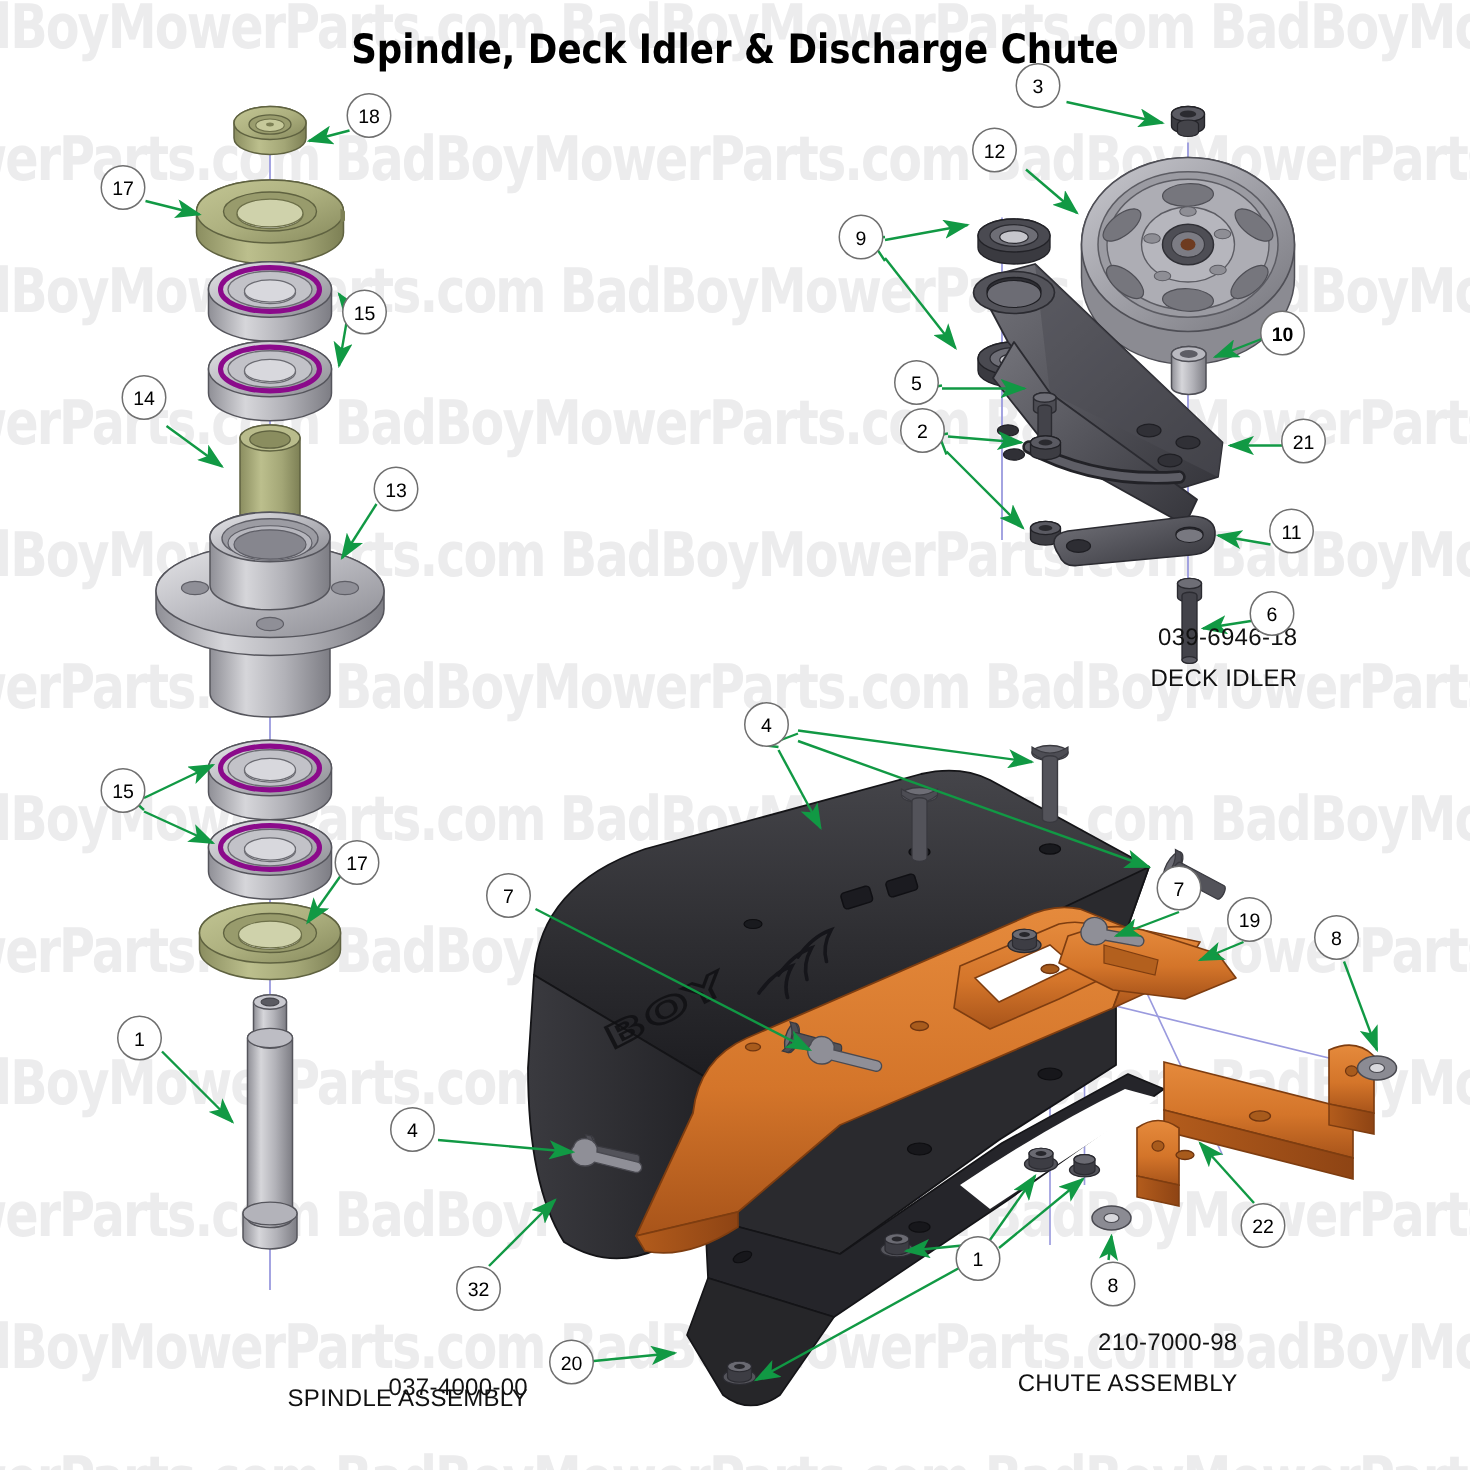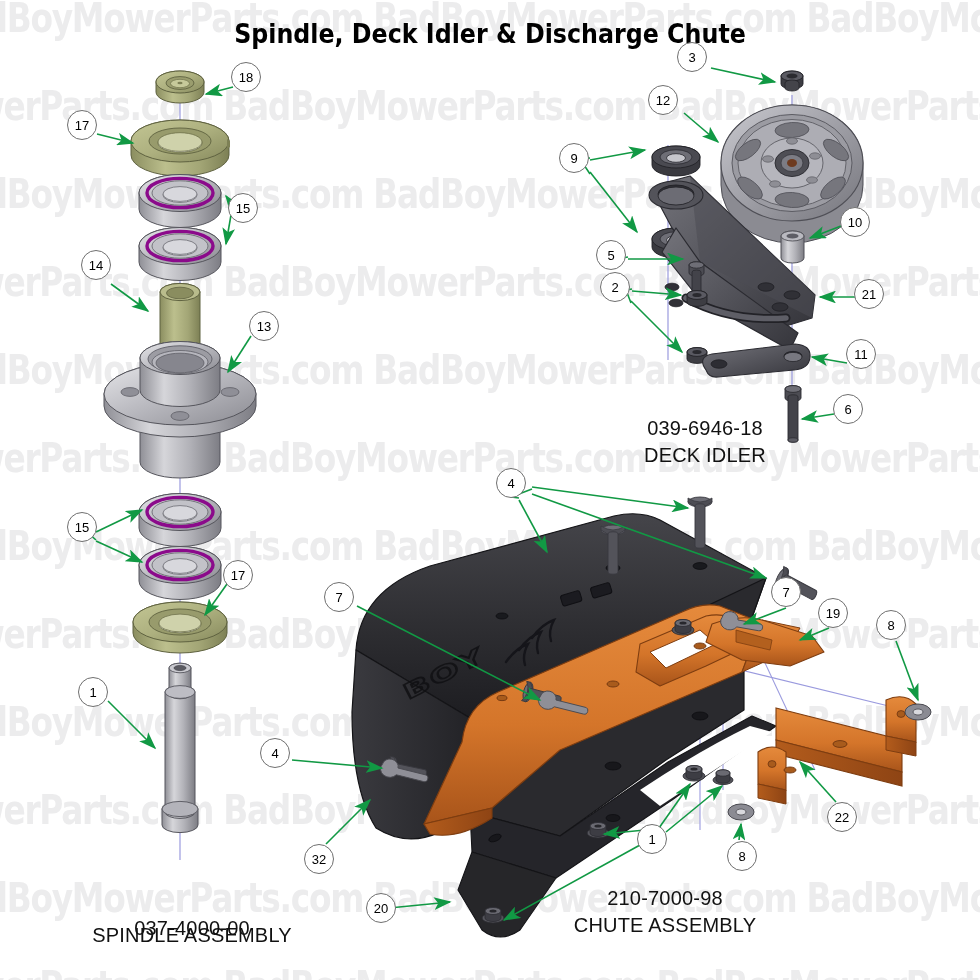--- a/index.html
+++ b/index.html
@@ -31,21 +31,21 @@
   .title{
     position:absolute;z-index:6;color:#000;
     font-family:"DejaVu Sans","Liberation Sans",sans-serif;
     font-weight:bold;font-size:27px;letter-spacing:0px;
     transform:scaleX(0.88);transform-origin:center top;
     white-space:nowrap;text-align:center;
   }
   .caption{
     position:absolute;z-index:6;color:#111;
     font-family:"Liberation Sans","DejaVu Sans",sans-serif;
-    font-size:20px;white-space:nowrap;text-align:center;
+    font-size:16px;white-space:nowrap;text-align:right;
     letter-spacing:0.2px;
   }
 
   
   .callout{
     position:absolute;z-index:7;width:30px;height:30px;border-radius:50%;
     background:#fff;border:1.3px solid #6f6f6f;
     display:flex;align-items:center;justify-content:center;
     font-family:"Liberation Sans","DejaVu Sans",sans-serif;
     font-size:13px;color:#000;box-sizing:border-box;
@@ -596,21 +596,21 @@
       <div class="callout" style="left: 81px; top: 250px;">14</div>
       <div class="callout" style="left: 249px; top: 311px;">13</div>
       <div class="callout" style="left: 67px; top: 512px;">15</div>
       <div class="callout" style="left: 223px; top: 560px;">17</div>
       <div class="callout" style="left: 78px; top: 677px;">1</div>
       <div class="callout" style="left: 677px; top: 42px;">3</div>
       <div class="callout" style="left: 648px; top: 85px;">12</div>
       <div class="callout" style="left: 559px; top: 143px;">9</div>
       <div class="callout" style="left: 596px; top: 240px;">5</div>
       <div class="callout" style="left: 600px; top: 272px;">2</div>
-      <div class="callout" style="left: 840px; top: 207px;">10</div>
+      <div class="callout" style="left: 840px; top: 207px; font-weight: bold;">10</div>
       <div class="callout" style="left: 854px; top: 279px; text-align: right;">21</div>
       <div class="callout" style="left: 846px; top: 339px;">11</div>
       <div class="callout" style="left: 833px; top: 394px;">6</div>
       <div class="callout" style="left: 496px; top: 468px;">4</div>
       <div class="callout" style="left: 324px; top: 582px;">7</div>
       <div class="callout" style="left: 771px; top: 577px;">7</div>
       <div class="callout" style="left: 818px; top: 598px;">19</div>
       <div class="callout" style="left: 876px; top: 610px;">8</div>
       <div class="callout" style="left: 260px; top: 738px;">4</div>
       <div class="callout" style="left: 637px; top: 824px;">1</div>

